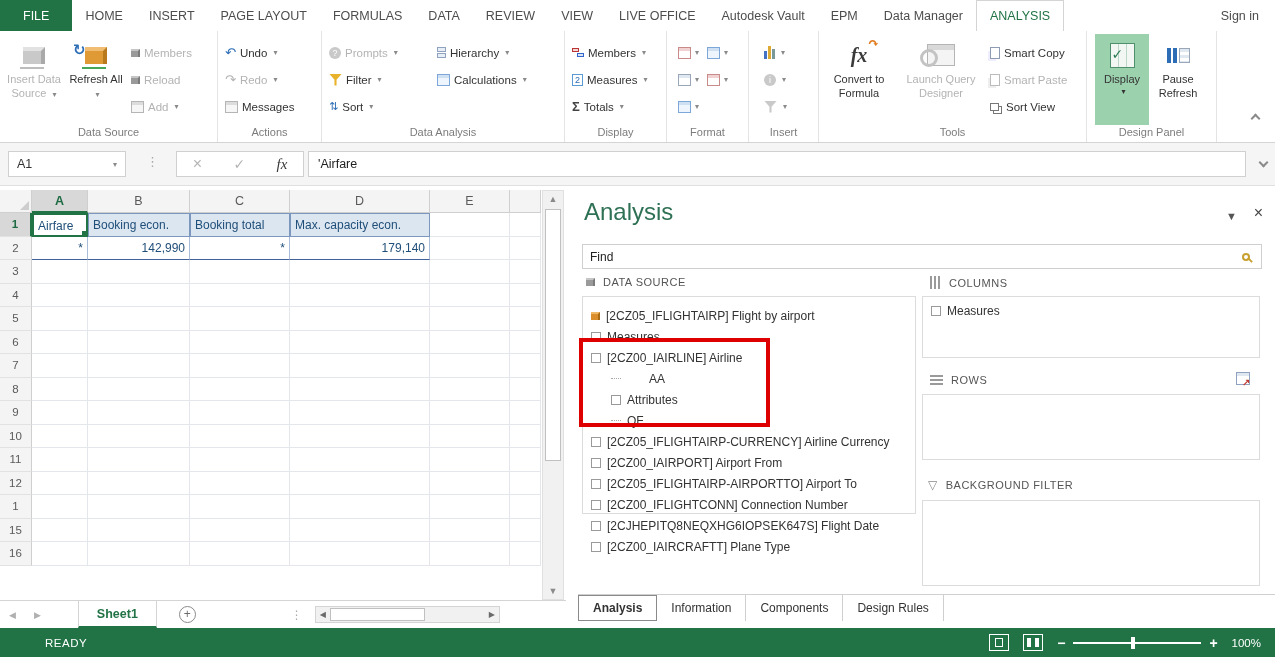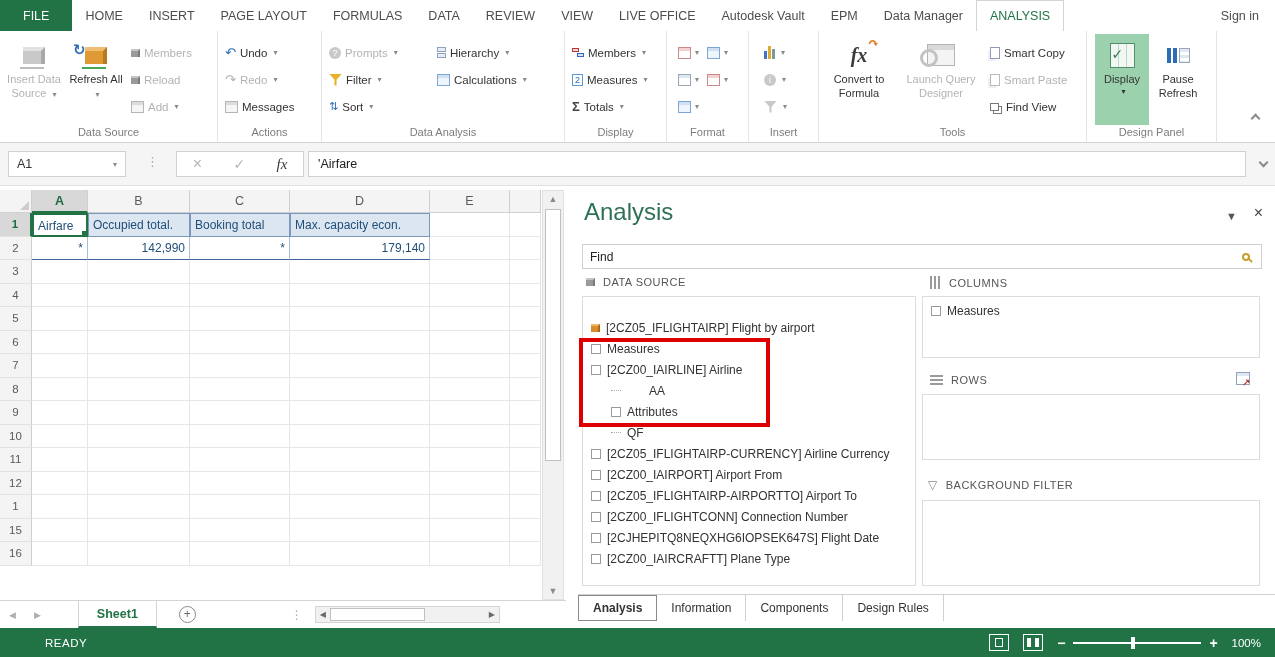--- a/index.html
+++ b/index.html
@@ -403,21 +403,21 @@
           <div class="smallbtn">
             <span class="i-doc"></span>
             <span>Smart Copy</span>
           </div>
           <div class="smallbtn disabled">
             <span class="i-doc gray"></span>
             <span>Smart Paste</span>
           </div>
           <div class="smallbtn">
             <span class="i-layers"></span>
-            <span>Find View</span>
+            <span>Sort View</span>
           </div>
         </div>
       </div>
       <div class="rgl">Tools</div>
     </div>
 
     <div class="rgroup" style="width:130px">
       <div class="rgc" style="padding-left:8px">
         <div class="bigbtn active" style="width:54px">
           <span class="bicon">
@@ -469,21 +469,21 @@
         <div class="colh" style="width: 102px;">B</div>
         <div class="colh" style="width: 100px;">C</div>
         <div class="colh" style="width: 140px;">D</div>
         <div class="colh" style="width: 80px;">E</div>
         <div class="colh" style="width: 31px;"></div>
       </div>
     <div>
         <div class="grow">
           <div class="rowh sel">1</div>
           <div class="cell a1" style="width: 56px;">Airfare</div>
-          <div class="cell hcell" style="width: 102px;">Occupied total.</div>
+          <div class="cell hcell" style="width: 102px;">Booking econ.</div>
           <div class="cell hcell" style="width: 100px;">Booking total</div>
           <div class="cell hcell" style="width: 140px;">Max. capacity econ.</div>
           <div class="cell" style="width: 80px;"></div>
           <div class="cell" style="width: 31px;"></div>
         </div>
         <div class="grow">
           <div class="rowh">2</div>
           <div class="cell vcell" style="width: 56px;">*</div>
           <div class="cell vcell" style="width: 102px;">142,990</div>
           <div class="cell vcell" style="width: 100px;">*</div>
@@ -638,21 +638,21 @@
 
     <div class="findbox">
       <span>Find</span>
       <span class="i-search"></span>
     </div>
 
     <div class="sech" style="left:8px;top:86px">
       <span class="mini-cube gray"></span>
       <span>DATA SOURCE</span>
     </div>
-    <div class="pbox" style="left:4px;top:106px;width:334px;height:290px;padding-top:20px">
+    <div class="pbox" style="left:4px;top:106px;width:334px;height:218px;padding-top:8px">
         <div class="trow" style="padding-left: 8px;">
           <span class="mini-cube"></span>
           <span>[2CZ05_IFLIGHTAIRP] Flight by airport</span>
         </div>
         <div class="trow" style="padding-left: 8px;">
           <span class="expander"></span>
           <span>Measures</span>
         </div>
         <div class="trow" style="padding-left: 8px;">
           <span class="expander"></span>

